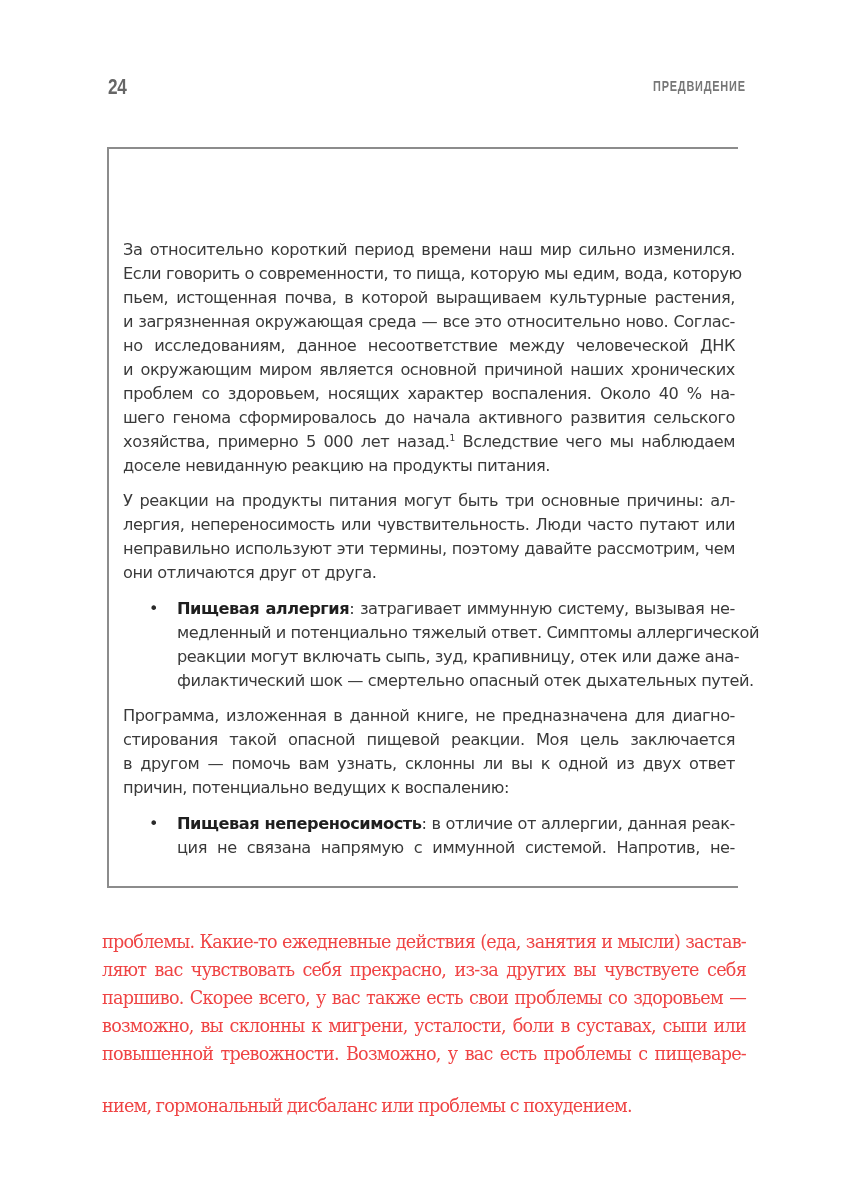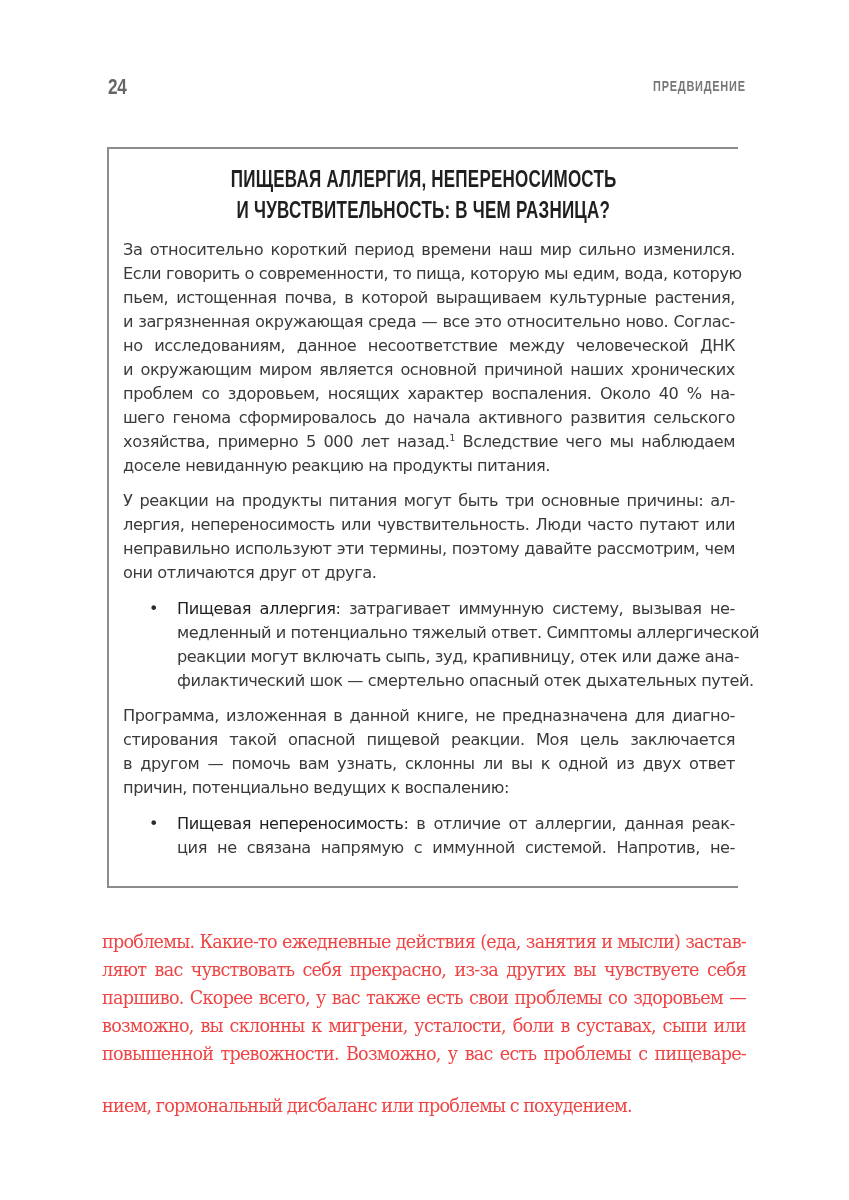--- a/index.html
+++ b/index.html
@@ -92,21 +92,21 @@
     width: 558px;
   }
   .bullet-dot {
     position: absolute;
     left: 40px;
     font-size: 16px;
     color: #2a2a2a;
     line-height: 24px;
   }
   .bold {
-    font-weight: normal;
+    font-weight: bold;
     color: #1f1f1f;
   }
   sup {
     font-size: 9px;
     line-height: 0;
   }
 
   .serif-line {
     position: absolute;
     left: 102px;
@@ -128,22 +128,20 @@
 </style>
 </head>
 <body>
 
 <div>
   <div class="page-number">24</div>
   <div class="running-head">ПРЕДВИДЕНИЕ</div>
 </div>
 
 <div class="sidebar-box">
-  <div class="box-title t1"><span>ПИЩЕВАЯ АЛЛЕРГИЯ, НЕПЕРЕНОСИМОСТЬ</span></div>
-  <div class="box-title t2"><span>И ЧУВСТВИТЕЛЬНОСТЬ: В ЧЕМ РАЗНИЦА?</span></div>
 
   <div>
     <div class="line" style="top:89px">За относительно короткий период времени наш мир сильно изменился.</div>
     <div class="line" style="top:113px">Если говорить о современности, то пища, которую мы едим, вода, которую</div>
     <div class="line" style="top:137px">пьем, истощенная почва, в которой выращиваем культурные растения,</div>
     <div class="line" style="top:161px">и загрязненная окружающая среда — все это относительно ново. Соглас-</div>
     <div class="line" style="top:185px">но исследованиям, данное несоответствие между человеческой ДНК</div>
     <div class="line" style="top:209px">и окружающим миром является основной причиной наших хронических</div>
     <div class="line" style="top:233px">проблем со здоровьем, носящих характер воспаления. Около 40 % на-</div>
     <div class="line" style="top:257px">шего генома сформировалось до начала активного развития сельского</div>

